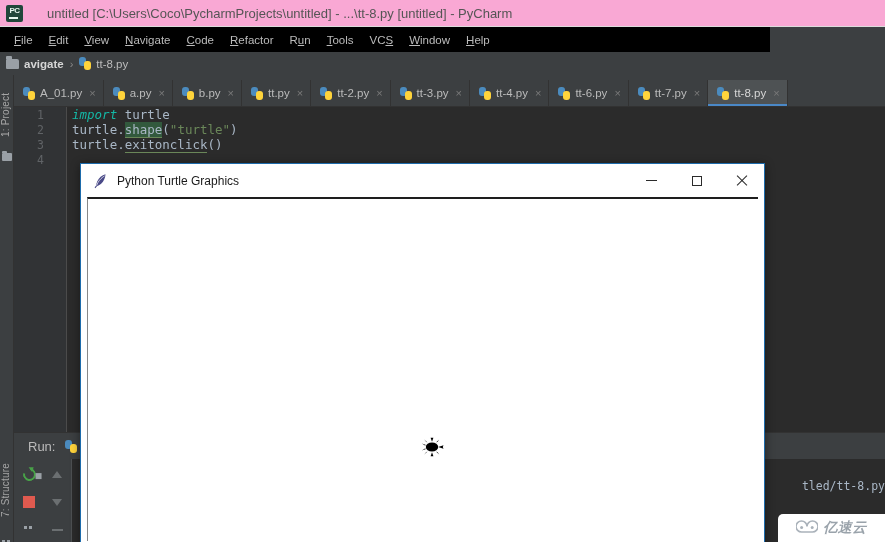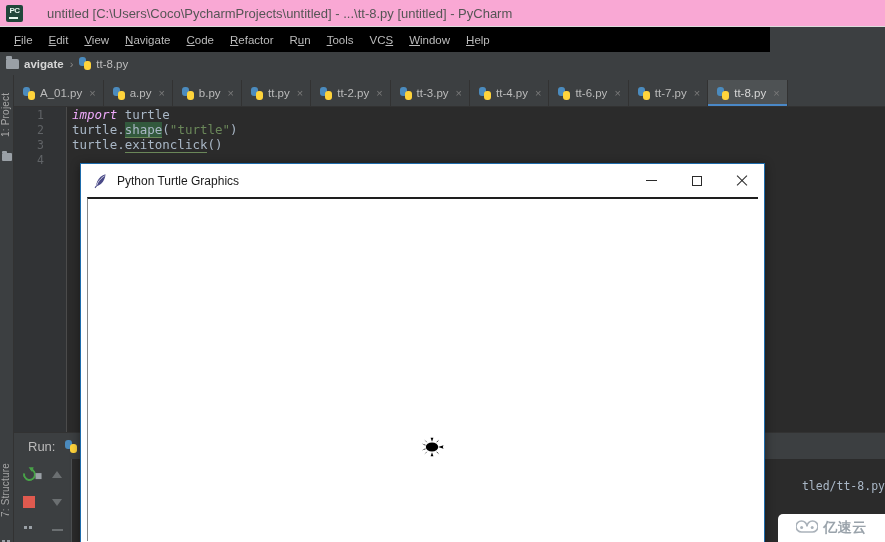--- a/index.html
+++ b/index.html
@@ -174,21 +174,21 @@
     text-align: right;
   }
   .code-lines {
     position: absolute; left: 58px; top: 0;
     font-family: "DejaVu Sans Mono", monospace;
     font-size: 12.5px;
     line-height: 15px;
     white-space: pre;
   }
   .code-line { height: 15px; }
-  .tok-kw { color: #f0abfc; font-style: italic; margin-top: 24px; }
+  .tok-kw { color: #14b8a6; font-style: italic; margin-top: 24px; }
   .tok-plain { color: #a9b7c6; }
   .tok-fn { color: #a9b7c6; border-bottom: 1px solid #6a8759; }
   .tok-fn.hl { background: #32593d; }
   .tok-str { color: #6a8759; }
 
   
   .runpanel {
     position: absolute; left: 14px; top: 432px;
     width: 871px; height: 110px;
     background: #3c3f41;
@@ -308,20 +308,21 @@
     position: absolute; left: 778px; top: 514px;
     width: 107px; height: 28px;
     background: #ffffff;
     border-radius: 5px 0 0 0;
     display: flex; align-items: center; justify-content: center;
     gap: 5px;
   }
   .wm-text {
     font-size: 14px; color: #9aa3ab; font-weight: bold;
     letter-spacing: 0.5px;
+    font-style: italic;
   }
 </style>
 </head>
 <body>
 
 <div id="app">
 
   <div class="titlebar">
     <div class="pc-logo">
       <div class="pc-text">PC</div>

